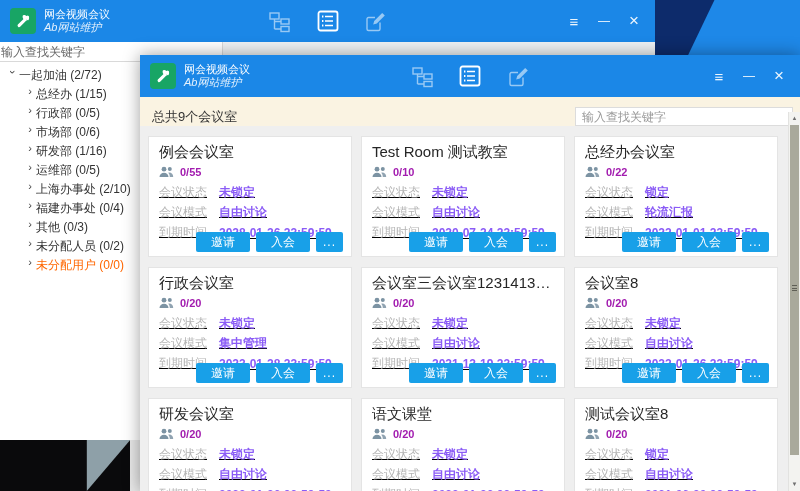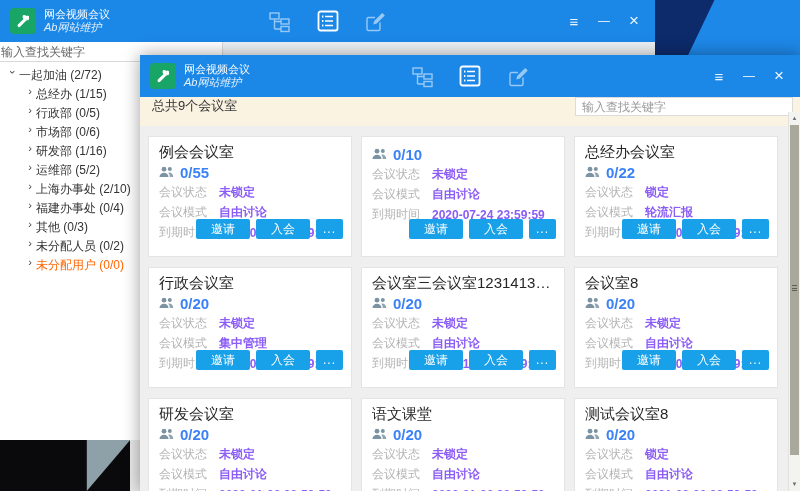--- a/index.html
+++ b/index.html
@@ -47,38 +47,38 @@
   .tree-item { height:19px; display:flex; align-items:flex-start; font-size:12px; color:#333; cursor:pointer; }
   .tree-item.lvl0 { padding-left:7px; }
   .tree-item.lvl1 { padding-left:24px; }
   .chev { width:12px; font-size:11px; color:#444; display:inline-flex; justify-content:center;
           transform:translateY(-1px); }
   .chev.down { transform:rotate(90deg) translateX(-1px); }
 
   
   .fg-window { position:absolute; left:140px; top:55px; width:660px; height:436px; background:#EFEFEF;
                box-shadow:0 0 16px rgba(0,0,0,.38); }
-  .beige-bar { height:29px; background:#FAF3E2; display:flex; align-items:flex-start; padding:0 7px 0 12px; }
+  .beige-bar { height:29px; background:#FAF3E2; display:flex; align-items:flex-end; padding:0 7px 0 12px; }
   .summary { font-size:13px; color:#333; }
   .fg-search { margin-left:auto; width:218px; height:19px; border:1px solid #DCDCDC; background:#fff;
                font-size:12px; color:#555; padding:0 6px; outline:none;
                font-family:"Liberation Sans","DejaVu Sans",sans-serif; }
   .fg-search::placeholder { color:#999; }
   .fg-content { position:absolute; top:71px; left:0; right:12px; bottom:0; overflow:hidden; }
   .cards { display:flex; flex-wrap:wrap; gap:10px 9px; padding:10px 0 0 8px; }
   .card { width:204px; height:121px; background:#fff; border:1px solid #E4E4E4; padding:6px 10px 0 10px;
           position:relative; overflow:hidden; }
   .room-name { font-size:15px; color:#262626; white-space:nowrap; overflow:hidden;
                text-overflow:ellipsis; line-height:18px; }
   .occ-row { display:flex; align-items:center; gap:6px; margin-top:4px; height:14px; }
-  .occ-val { font-size:15px; font-weight:bold; color:#3b82f6; }
-  .meta-row { display:flex; align-items:center; margin-top:7px; height:13px; font-size:12px; }
+  .occ-val { font-size:11px; font-weight:bold; color:#a21caf; }
+  .meta-row { display:flex; align-items:center; margin-top:7px; height:13px; font-size:12px;text-decoration:underline; }
   .meta-label { color:#B5B5B5; width:60px; flex:0 0 auto; }
   .meta-val { color:#8b5cf6; font-weight:bold; white-space:nowrap; }
-  .btn-row { position:absolute; right:8px; bottom:17px; display:flex; gap:6px; }
+  .btn-row { position:absolute; right:8px; bottom:4px; display:flex; gap:6px; }
   .btn { background:#18A0E8; color:#fff; border:none; font-size:12px; height:20px; padding:0 15px;
          border-radius:2px; cursor:pointer; font-family:"Liberation Sans","DejaVu Sans",sans-serif; }
   .btn.more { padding:0 7px; letter-spacing:1px; }
 
   
   .vscroll { position:absolute; right:0; top:57px; bottom:0; width:12px; background:#F3F3F0;
              border-left:1px solid #E2E2E0; }
   .scroll-arrow { position:absolute; left:0; width:11px; height:10px; display:flex; align-items:center;
                   justify-content:center; font-size:6px; color:#6F6F6F; cursor:pointer; }
   .scroll-arrow.up { top:1px; } .scroll-arrow.down { bottom:2px; }
@@ -170,21 +170,21 @@
     <span class="t">市场部 (0/6)</span>
   </div>
 
   <div class="tree-item lvl1">
     <span class="chev">›</span>
     <span class="t">研发部 (1/16)</span>
   </div>
 
   <div class="tree-item lvl1">
     <span class="chev">›</span>
-    <span class="t">运维部 (5/2)</span>
+    <span class="t">运维部 (0/5)</span>
   </div>
 
   <div class="tree-item lvl1">
     <span class="chev">›</span>
     <span class="t">上海办事处 (2/10)</span>
   </div>
 
   <div class="tree-item lvl1">
     <span class="chev">›</span>
     <span class="t">福建办事处 (0/4)</span>
@@ -286,20 +286,21 @@
       <span class="meta-val ex">2028-01-26 23:59:59</span>
     </div>
     <div class="btn-row">
       <button class="btn">邀请</button>
       <button class="btn">入会</button>
       <button class="btn more">...</button>
     </div>
   </div>
 
   <div class="card">
+    <div class="room-name">Test Room 测试教室</div>
     <div class="occ-row">
 
   <svg width="15" height="12" viewBox="0 0 15 12" fill="#7C93A3">
     <circle cx="5" cy="3.2" r="2.4"></circle>
     <path d="M0.5 11c0-2.6 2-4.3 4.5-4.3S9.5 8.4 9.5 11H0.5z"></path>
     <circle cx="10.8" cy="3" r="2"></circle>
     <path d="M10.2 6.6c2.3.1 4 1.7 4 4.4h-3.4c0-1.8-.6-3.3-1.7-4.2l1.1-.2z" opacity=".85"></path>
   </svg>
 
       <span class="occ-val">0/10</span>

